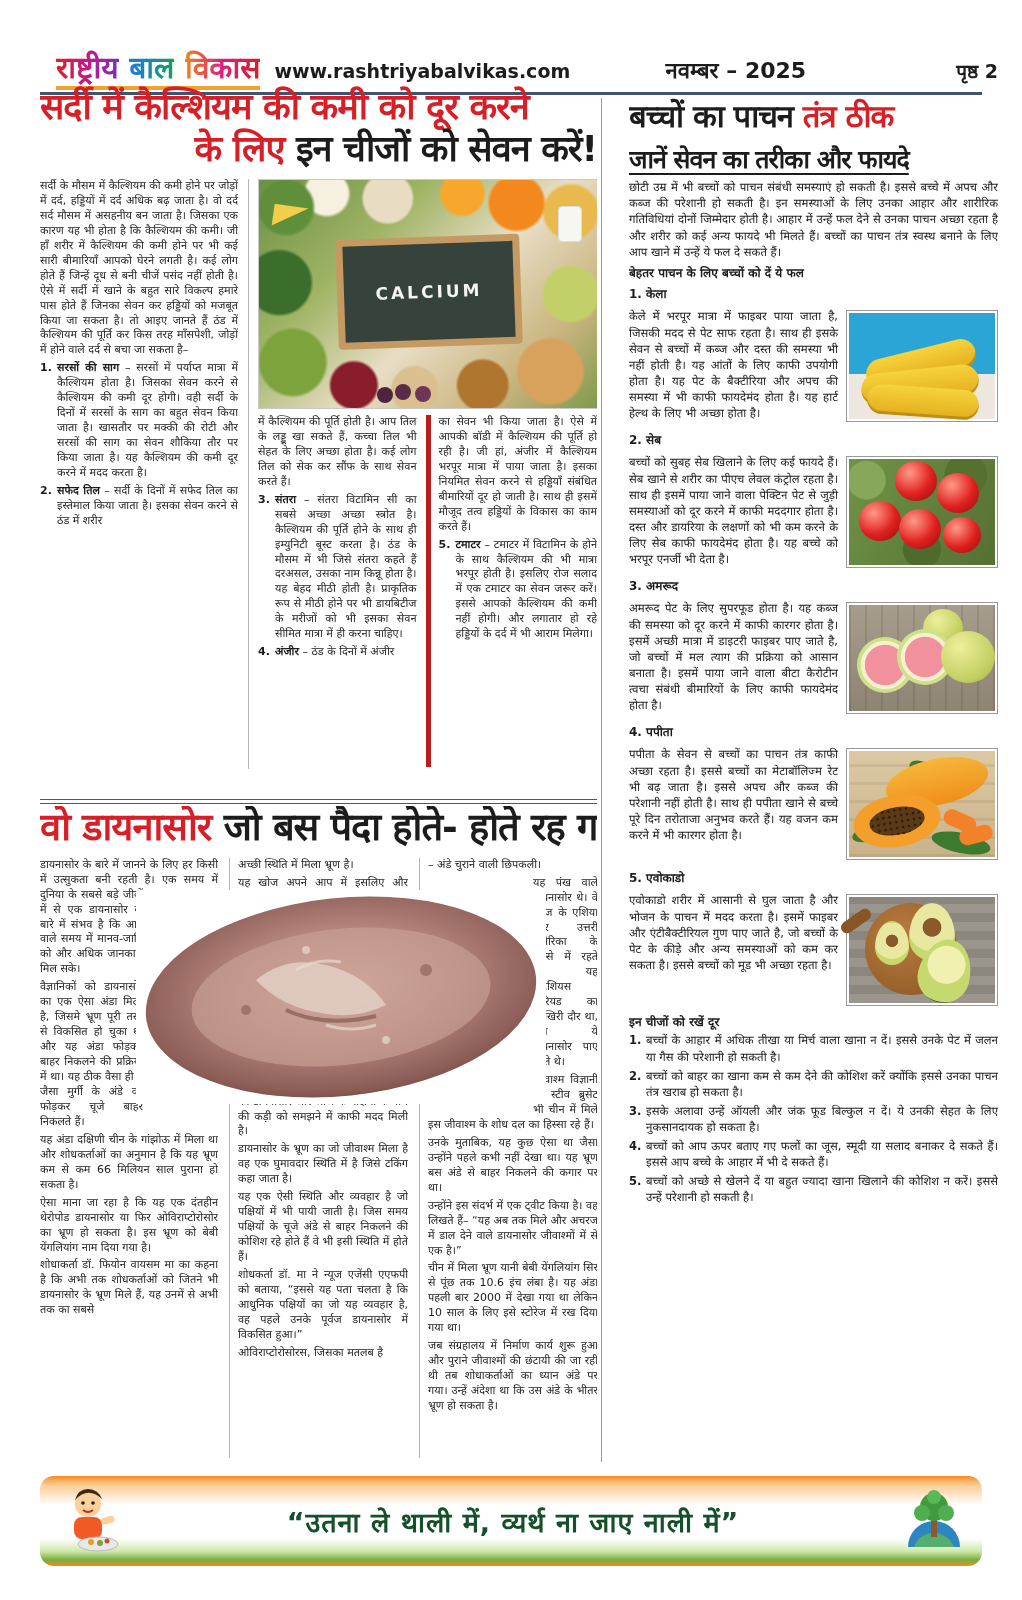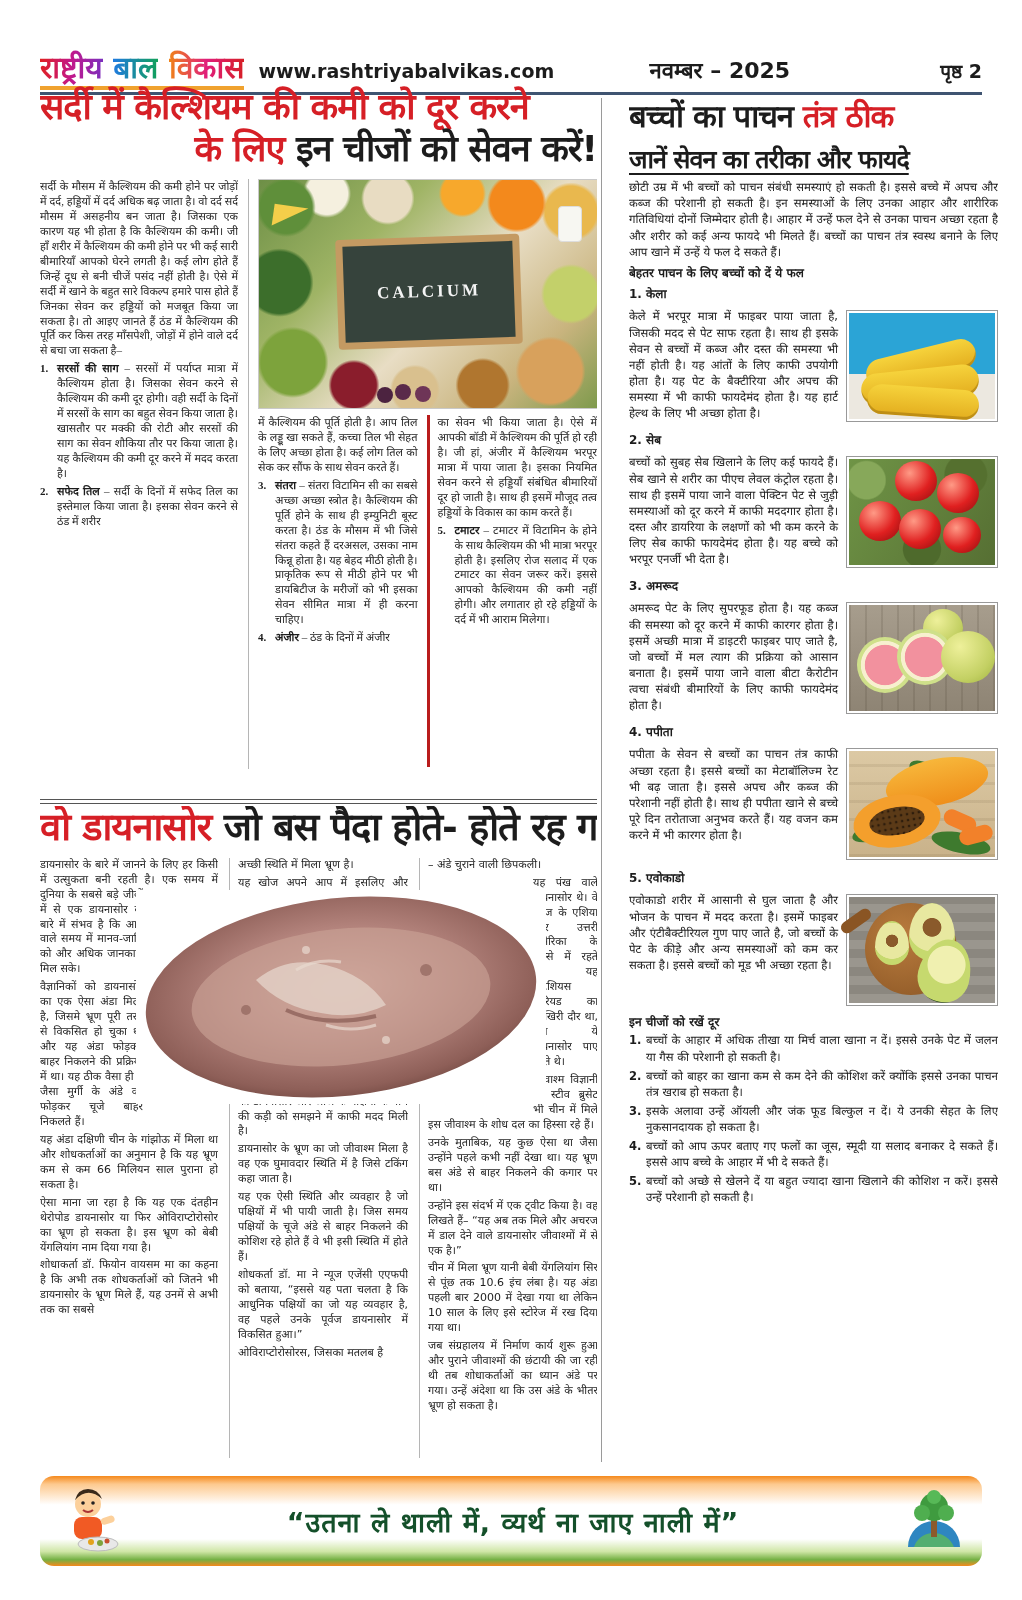--- a/index.html
+++ b/index.html
@@ -2,42 +2,42 @@
 <html><head>
 <meta charset="utf-8">
 <style>
   html,body{margin:0;padding:0;background:#f2f2f2;}
   .page{position:relative;width:1022px;height:1600px;background:#ffffff;margin:0 auto;
         font-family:"DejaVu Sans","Liberation Sans",sans-serif;color:#1c1c1c;overflow:hidden;}
   .red{color:#d61f26;}
   .green{color:#0c9b3c;}
 
   
-  .masthead{position:absolute;left:40px;top:44px;width:942px;height:46px;display:flex;align-items:flex-end;}
+  .masthead{position:absolute;left:56px;top:44px;width:942px;height:46px;display:flex;align-items:flex-end;}
   .logo{font-size:30px;font-weight:bold;border-bottom:4px solid #f0a22e;padding-bottom:2px;line-height:1.1;white-space:nowrap;}
   .lw{background-clip:text;-webkit-background-clip:text;color:transparent;}
   .lw0{background-image:linear-gradient(90deg,#e02020,#c2188c,#7b2fbe);}
   .lw1{background-image:linear-gradient(90deg,#1f7ae0,#12a05a);}
   .lw2{background-image:linear-gradient(90deg,#f08418,#e01e7b,#d61f26);}
   .site{font-size:19px;font-weight:bold;margin-left:14px;padding-bottom:8px;}
   .mdate{font-size:22px;font-weight:bold;margin-left:auto;margin-right:150px;padding-bottom:6px;}
   .pageno{font-size:19px;font-weight:bold;padding-bottom:6px;}
   .header-rule{position:absolute;left:40px;top:92px;width:942px;height:3px;background:#3f5471;}
 
   
   .para{margin:0 0 3px 0;text-align:justify;}
   .item{position:relative;padding-left:17px;margin:0 0 3px 0;text-align:justify;}
   .item .num{position:absolute;left:0;top:0;font-weight:bold;}
   .item b{font-weight:bold;}
 
   
   .calcium{position:absolute;left:40px;top:86px;width:557px;height:700px;overflow:hidden;}
   .cal-h1{font-size:36px;font-weight:800;line-height:1.18;letter-spacing:-1px;}
   .cal-h2{font-size:36px;font-weight:800;line-height:1.18;text-align:right;letter-spacing:-1px;}
-  .cal-body{display:flex;gap:10px;margin-top:8px;font-family:Liberation Serif, serif;}
+  .cal-body{display:flex;gap:10px;margin-top:8px;}
   .cal-col1{width:198px;flex:none;font-size:11px;line-height:1.36;height:590px;overflow:hidden;}
   .cal-right{flex:1;border-left:1px solid #b5b5b5;padding-left:9px;}
   .cal-photo{position:relative;width:100%;height:228px;border:1px solid #c9c9c9;overflow:hidden;
      background:
        radial-gradient(circle at 8% 12%,#5f8f3a 0 7%,transparent 8%),
        radial-gradient(circle at 20% 6%,#f5f0df 0 6%,transparent 7%),
        radial-gradient(circle at 38% 8%,#e8dcc2 0 8%,transparent 9%),
        radial-gradient(circle at 60% 6%,#f7a82c 0 7%,transparent 8%),
        radial-gradient(circle at 76% 10%,#f3891c 0 8%,transparent 9%),
        radial-gradient(circle at 92% 14%,#e9b84e 0 7%,transparent 8%),
@@ -51,21 +51,21 @@
        linear-gradient(135deg,#6d8f46 0%,#9fb465 30%,#e8ddc4 55%,#c9b47e 80%,#7e9a4c 100%);}
   .chalk{position:absolute;left:50%;top:50%;transform:translate(-50%,-52%) rotate(-2deg);
      width:170px;height:96px;background:#36433c;border:7px solid #c49a62;border-radius:4px;
      display:flex;align-items:center;justify-content:center;}
   .chalk span{color:#f4f4f4;font-size:17px;letter-spacing:3px;font-weight:bold;}
   .cheese{position:absolute;left:14px;top:26px;width:0;height:0;border-left:34px solid #f4ce4a;border-bottom:22px solid transparent;transform:rotate(8deg);}
   .milk{position:absolute;right:16px;top:26px;width:22px;height:34px;background:#f7f7f2;border-radius:4px;border:1px solid #ddd;}
   .figs{position:absolute;left:40%;bottom:8px;width:16px;height:16px;border-radius:50%;background:#5a2a4a;box-shadow:20px 2px 0 #6e3557,-18px 3px 0 #4c2340;}
   .cal-cols{display:flex;gap:9px;margin-top:6px;}
   .cal-col{width:50%;font-size:11px;line-height:1.36;height:352px;overflow:hidden;}
-  .cal-col + .cal-col{border-left:3px solid #b91c1c;padding-left:8px;}
+  .cal-col + .cal-col{border-left:5px solid #b91c1c;padding-left:8px;}
 
   .double-rule{position:absolute;left:40px;top:799px;width:557px;height:3px;border-top:1px solid #555;border-bottom:1px solid #555;}
 
   
   .dino{position:absolute;left:40px;top:806px;width:557px;height:656px;overflow:hidden;}
   .dino-h{font-size:38px;font-weight:800;line-height:1.15;letter-spacing:-1px;white-space:nowrap;}
   .dino-body{position:relative;display:flex;gap:11px;margin-top:8px;height:600px;}
   .dino-col{width:178px;flex:none;font-size:11px;line-height:1.36;overflow:hidden;position:relative;z-index:1;}
   .dino-col + .dino-col{border-left:1px solid #b5b5b5;padding-left:8px;width:170px;}
   .wrap-r{float:right;width:70px;height:246px;shape-outside:inset(32px 0 0 0);margin-left:5px;}

